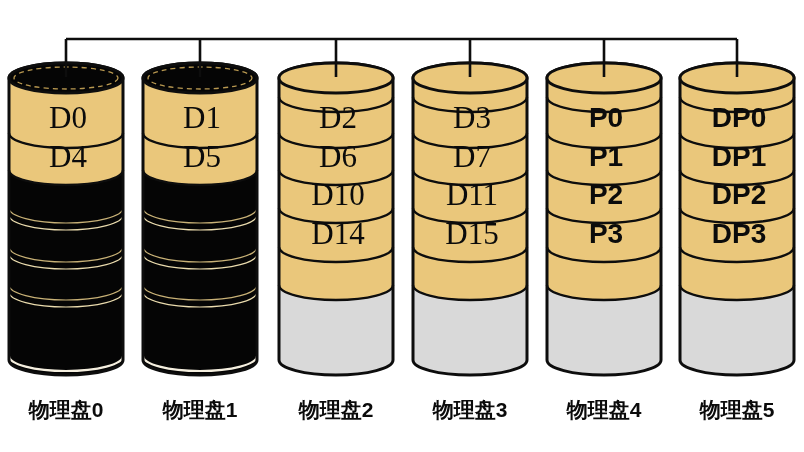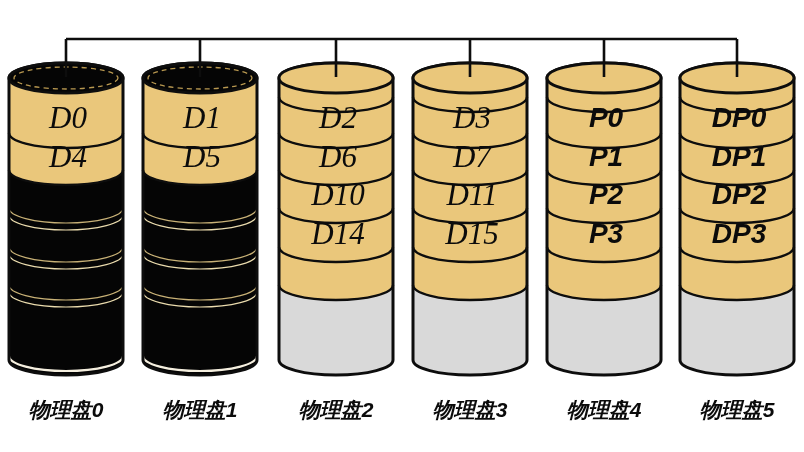--- a/index.html
+++ b/index.html
@@ -7,21 +7,20 @@
     padding: 0;
     background: #ffffff;
     font-family: "Liberation Sans", "DejaVu Sans", sans-serif;
   }
   .stage {
     position: relative;
     width: 804px;
     height: 452px;
     background: #ffffff;
     overflow: hidden;
-    font-style: italic;
   }
   svg { display: block; }
   text { user-select: none; }
 </style>
 </head>
 <body>
 
 <div class="stage">
   <svg id="diagram-svg" width="804" height="452" viewBox="0 0 804 452">
       <g>

